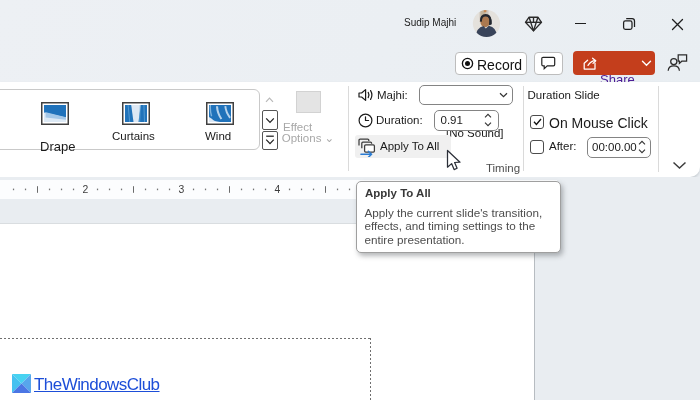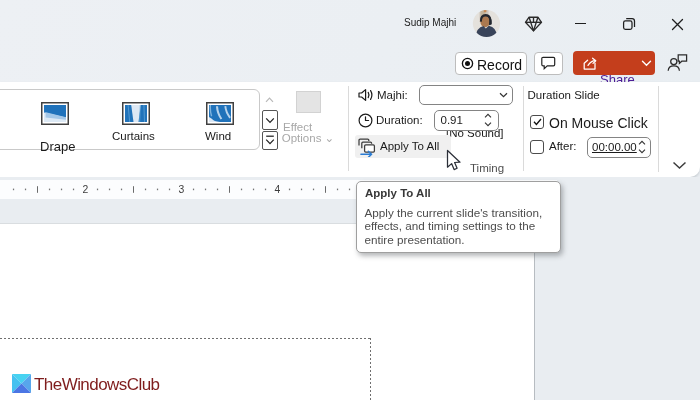--- a/index.html
+++ b/index.html
@@ -203,26 +203,26 @@
 
 <div class="t" style="left:527.5px;top:88.5px;font-size:11.5px;">Duration Slide</div>
 <div class="a" style="left:530px;top:114.5px;width:14px;height:14px;background:#fff;border:1.4px solid #4c4c4c;border-radius:3px;"></div>
 <svg class="a" style="left:532.5px;top:117.5px;" width="9" height="8" viewBox="0 0 9 8">
     <path d="M1 3.8 L3.4 6.4 L8 1" fill="none" stroke="#111" stroke-width="1.3"></path>
   </svg>
 <div class="t" style="left:549px;top:115px;font-size:14px;">On Mouse Click</div>
 <div class="a" style="left:530px;top:139.5px;width:14px;height:14px;background:#fff;border:1.4px solid #4c4c4c;border-radius:3px;"></div>
 <div class="t" style="left:549px;top:140px;font-size:11.5px;">After:</div>
 <div class="a" style="left:586.5px;top:136.5px;width:64px;height:21px;background:#fff;border:1px solid #848484;border-radius:5px;"></div>
-<div class="t" style="left:592px;top:141px;font-size:11.5px;text-decoration:underline;">00:00.00</div>
+<div class="t" style="left:592px;top:141px;font-size:11.5px;">00:00.00</div>
 <svg class="a" style="left:637.5px;top:140px;" width="8" height="14" viewBox="0 0 8 14">
  <path d="M1 4.4 L4 1.4 L7 4.4 M1 9.6 L4 12.6 L7 9.6" fill="none" stroke="#333" stroke-width="1.1"></path>
 </svg>
 
-<div class="t" style="left:470px;top:161.5px;width:66px;font-size:11.5px;color:#4f4f4f;">Timing</div>
+<div class="t" style="left:470px;top:161.5px;width:66px;text-align:center;font-size:11.5px;color:#4f4f4f;">Timing</div>
 <svg class="a" style="left:671.5px;top:161px;" width="15" height="9" viewBox="0 0 15 9">
     <path d="M1.5 1.5 L7.5 7 L13.5 1.5" fill="none" stroke="#3c3c3c" stroke-width="1.5"></path>
   </svg>
 
 <div class="a" style="left:0;top:177px;width:700px;height:223px;background:#e9edf1;"></div>
 <div class="a" style="left:0;top:179.5px;width:557px;height:19px;background:#fcfdfe;"></div>
 <svg class="a" style="left:0;top:179.5px;" width="557" height="19" viewBox="0 0 557 19">
 <rect x="12.9" y="8.6" width="1.25" height="1.6" fill="#757575"></rect>
 <rect x="24.9" y="8.6" width="1.25" height="1.6" fill="#757575"></rect>
 <rect x="37.0" y="6.2" width="1" height="6.6" fill="#6b6b6b"></rect>
@@ -274,21 +274,21 @@
 
 <div class="a" style="left:0;top:337.5px;width:370px;height:1.6px;background:repeating-linear-gradient(90deg,#6f6f6f 0 1.6px,transparent 1.6px 4px);"></div>
 <div class="a" style="left:369.5px;top:337.5px;width:1.6px;height:62.5px;background:repeating-linear-gradient(180deg,#6f6f6f 0 1.6px,transparent 1.6px 4px);"></div>
 
 <svg class="a" style="left:12px;top:373.5px;" width="19" height="19" viewBox="0 0 19 19">
  <path d="M0 0 H19 L9.5 9.5 Z" fill="#47d2f1"></path>
  <path d="M0 0 V19 L9.5 9.5 Z" fill="#45c1f0"></path>
  <path d="M19 0 V19 L9.5 9.5 Z" fill="#57a6ec"></path>
  <path d="M0 19 H19 L9.5 9.5 Z" fill="#4b76e4"></path>
 </svg>
-<div class="t" style="left:34px;top:374.5px;font-size:17px;font-weight:500;color:#7f1d1d;letter-spacing:-0.55px;">TheWindowsClub</div>
+<div class="t" style="left:34px;top:374.5px;font-size:17px;font-weight:500;color:#1d4ed8;letter-spacing:-0.55px;text-decoration:underline;">TheWindowsClub</div>
 
 <div class="a" style="left:356px;top:181px;width:205px;height:71.5px;background:#fff;border:1px solid #9f9f9f;border-radius:5px;box-shadow:2px 3px 5px rgba(90,95,100,.45);"></div>
 <div class="t" style="left:365px;top:187px;font-size:11.5px;font-weight:bold;color:#383838;">Apply To All</div>
 <div class="t" style="left:364.5px;top:205.5px;font-size:11.7px;color:#4d4d4d;line-height:13.7px;">Apply the current slide's transition,<br>effects, and timing settings to the<br>entire presentation.</div>
 
 <svg class="a" style="left:444px;top:148px;" width="20" height="26" viewBox="0 0 20 26">
  <path d="M3.5 2.5 L3.5 19.2 L7.6 15.6 L10.1 21.6 L13.1 20.3 L10.6 14.5 L16 14.2 Z" fill="#fff" stroke="#2b2f38" stroke-width="1.25" stroke-linejoin="round"></path>
 </svg>
 
 </body></html>

